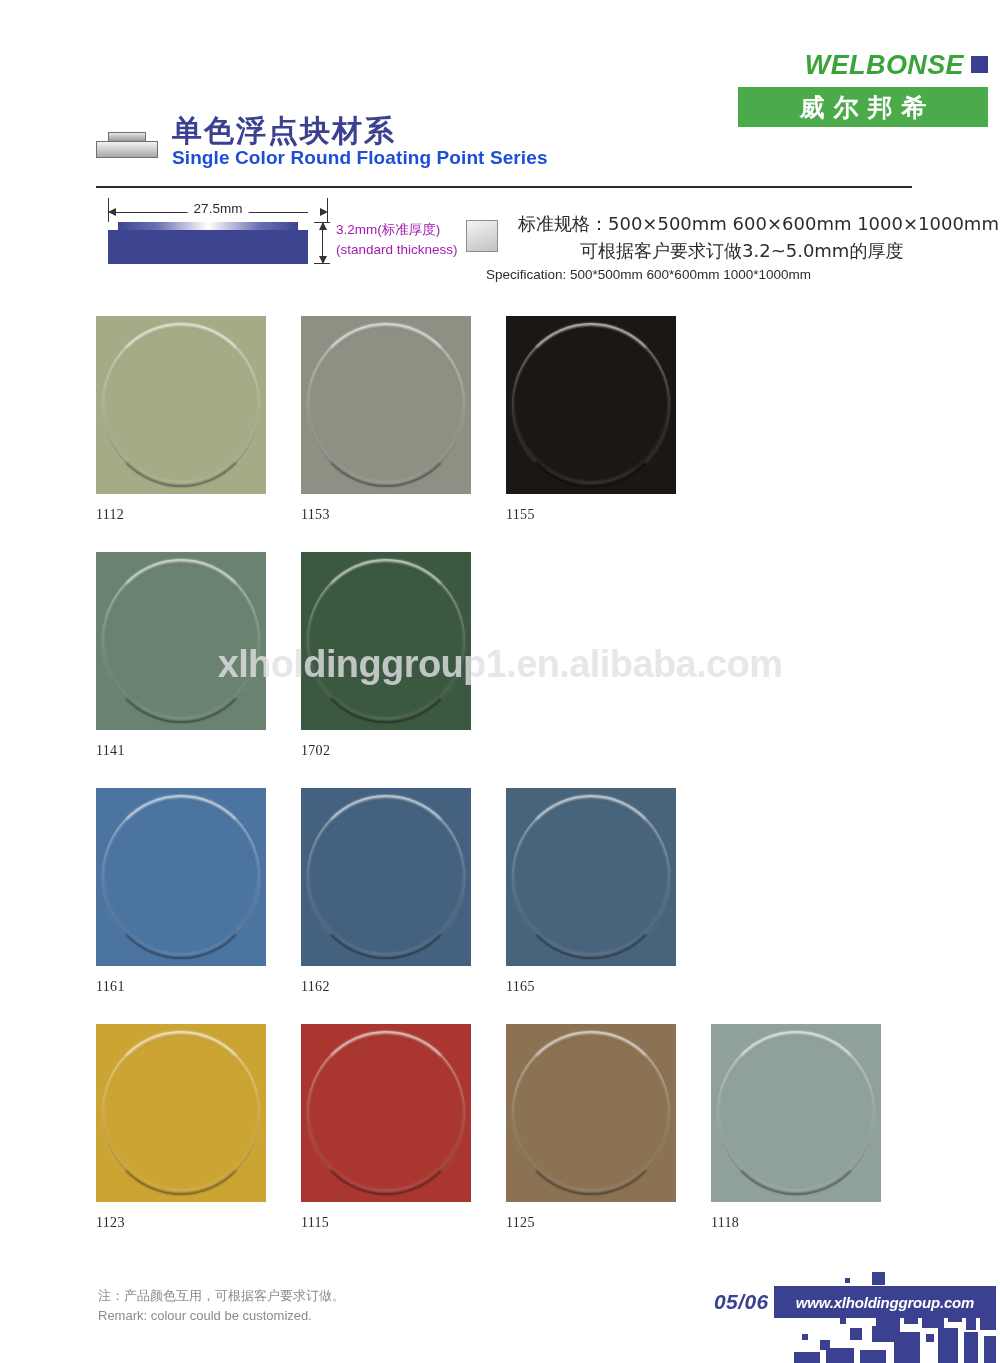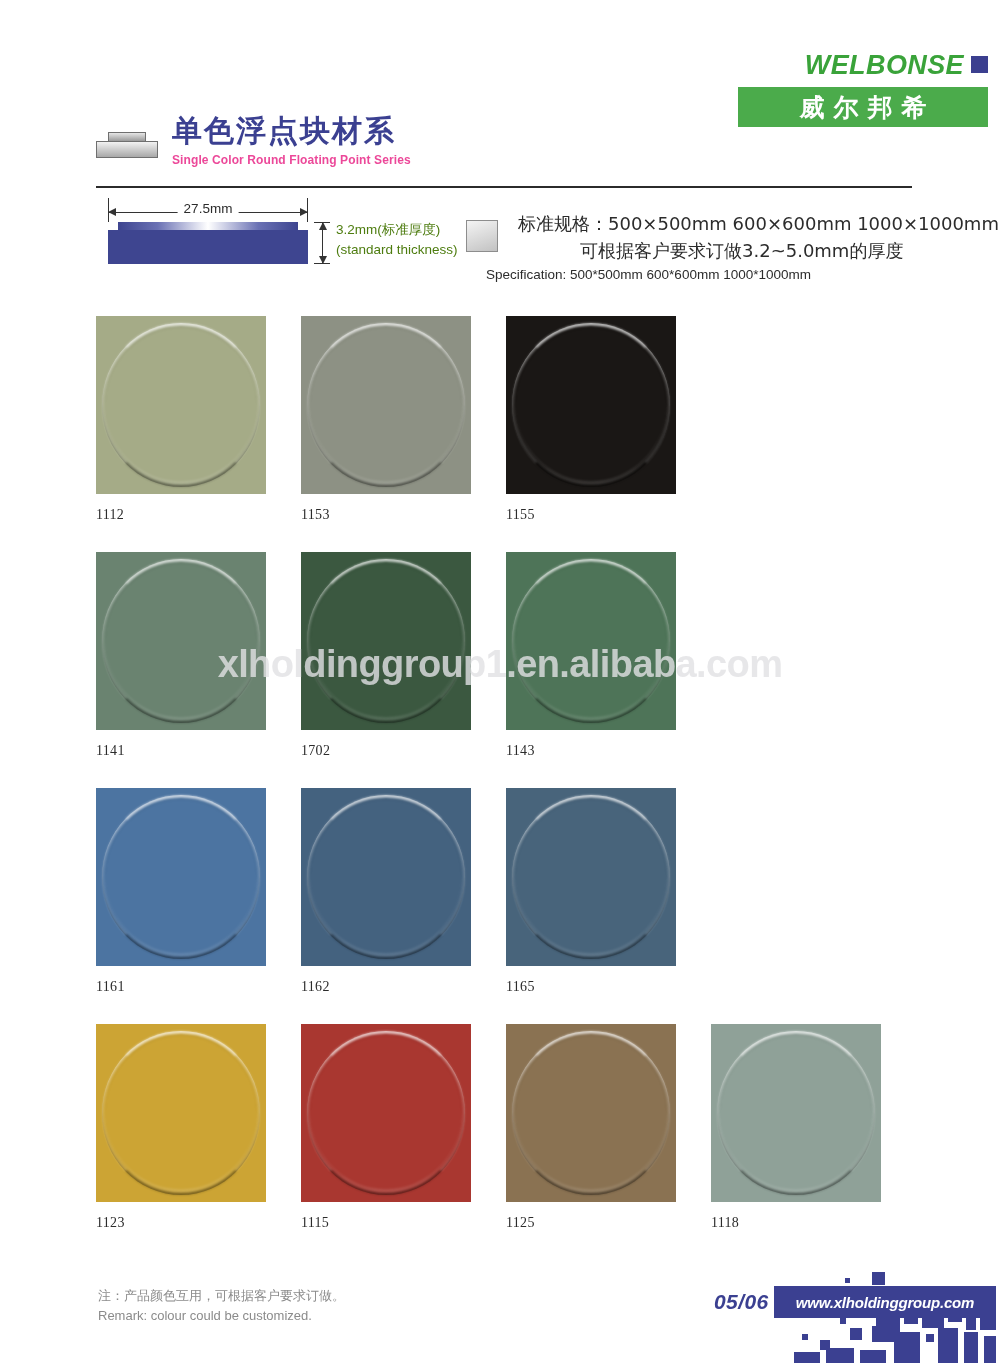--- a/index.html
+++ b/index.html
@@ -42,30 +42,30 @@
     position: absolute; left: 0; top: 9px; width: 62px; height: 17px;
     background: linear-gradient(180deg,#f2f2f2,#a8a8a8);
     border: 1px solid #6f6f6f;
   }
   .title-cn {
     margin-left: 76px; font-size: 30px; font-weight: bold;
     color: #3b4091; letter-spacing: 2px; line-height: 1.1;
     font-family: "DejaVu Sans", sans-serif;
   }
   .title-en {
-    margin-left: 76px; margin-top: 6px;
-    font-size: 12px; font-weight: bold; color: #ec4899; letter-spacing: .1px;
+    margin-left: 76px; 
+    font-size: 19px; font-weight: bold; color: #1d4ed8; letter-spacing: .1px;
   }
   .hrule { position: absolute; left: 96px; top: 186px; width: 816px; height: 2px; background: #2b2b2b; }
 
   
   .spec { position: absolute; left: 96px; top: 198px; width: 816px; height: 108px; }
 
   .diagram { position: absolute; left: 0; top: 0; width: 310px; height: 92px; }
-  .dim-top { position: absolute; left: 12px; top: 6px; width: 200px; height: 18px; }
+  .dim-top { position: absolute; left: 12px; top: 6px; width: 220px; height: 18px; }
   .dim-top .line { position: absolute; left: 0; top: 8px; width: 200px; height: 1px; background: #333; }
   .dim-top .ar-l, .dim-top .ar-r {
     position: absolute; top: 4px; width: 0; height: 0;
     border-top: 4.5px solid transparent; border-bottom: 4.5px solid transparent;
   }
   .dim-top .ar-l { left: 0; border-right: 8px solid #333; }
   .dim-top .ar-r { right: 0; border-left: 8px solid #333; }
   .dim-top .txt {
     position: absolute; left: 50%; top: -3px; transform: translateX(-50%);
     background: #fff; padding: 0 6px; font-size: 13.5px; color: #2c2c2c; white-space: nowrap;
@@ -89,21 +89,21 @@
   .dim-right .ar-t, .dim-right .ar-b {
     position: absolute; left: 4.5px; width: 0; height: 0;
     border-left: 4.5px solid transparent; border-right: 4.5px solid transparent;
   }
   .dim-right .ar-t { top: 0; border-bottom: 8px solid #333; }
   .dim-right .ar-b { bottom: 0; border-top: 8px solid #333; }
   .dim-right .tick-t, .dim-right .tick-b {
     position: absolute; left: 0; width: 16px; height: 1px; background: #333;
   }
   .dim-right .tick-t { top: 0; } .dim-right .tick-b { bottom: 0; }
-  .thick-txt { position: absolute; left: 240px; top: 22px; font-size: 13.5px; line-height: 1.45; color: #4d7c0f; white-space: nowrap; }
+  .thick-txt { position: absolute; left: 240px; top: 22px; font-size: 13.5px; line-height: 1.45; color: #a21caf; white-space: nowrap; }
 
   .spec-right { position: absolute; left: 370px; top: 12px; width: 446px; }
   .spec-chip {
     position: absolute; left: 0; top: 10px; width: 32px; height: 32px;
     background: linear-gradient(160deg,#f4f4f4,#c2c2c2);
     border: 1px solid #8d8d8d;
   }
   .spec-lines { margin-left: 52px; font-size: 13.5px; color: #2c2c2c; line-height: 1.52; white-space: nowrap; }
   .spec-lines .cn { font-family: "DejaVu Sans", sans-serif; font-size: 18px; }
   .spec-lines .cn2 { padding-left: 62px; }
@@ -269,28 +269,20 @@
       </div>
       <div class="code">1141</div>
     </div>
     <div class="cell">
       <div class="swatch" style="background: rgb(59, 88, 64);">
         <div class="circle"></div>
         <div class="ring"></div>
         <div class="ring2"></div>
       </div>
       <div class="code">1702</div>
-    </div>
-    <div class="cell">
-      <div class="swatch" style="background: rgb(78, 116, 88);">
-        <div class="circle"></div>
-        <div class="ring"></div>
-        <div class="ring2"></div>
-      </div>
-      <div class="code">1143</div>
     </div>
   </div>
 
   <div class="row">
     <div class="cell">
       <div class="swatch" style="background: rgb(76, 116, 161);">
         <div class="circle"></div>
         <div class="ring"></div>
         <div class="ring2"></div>
       </div>

